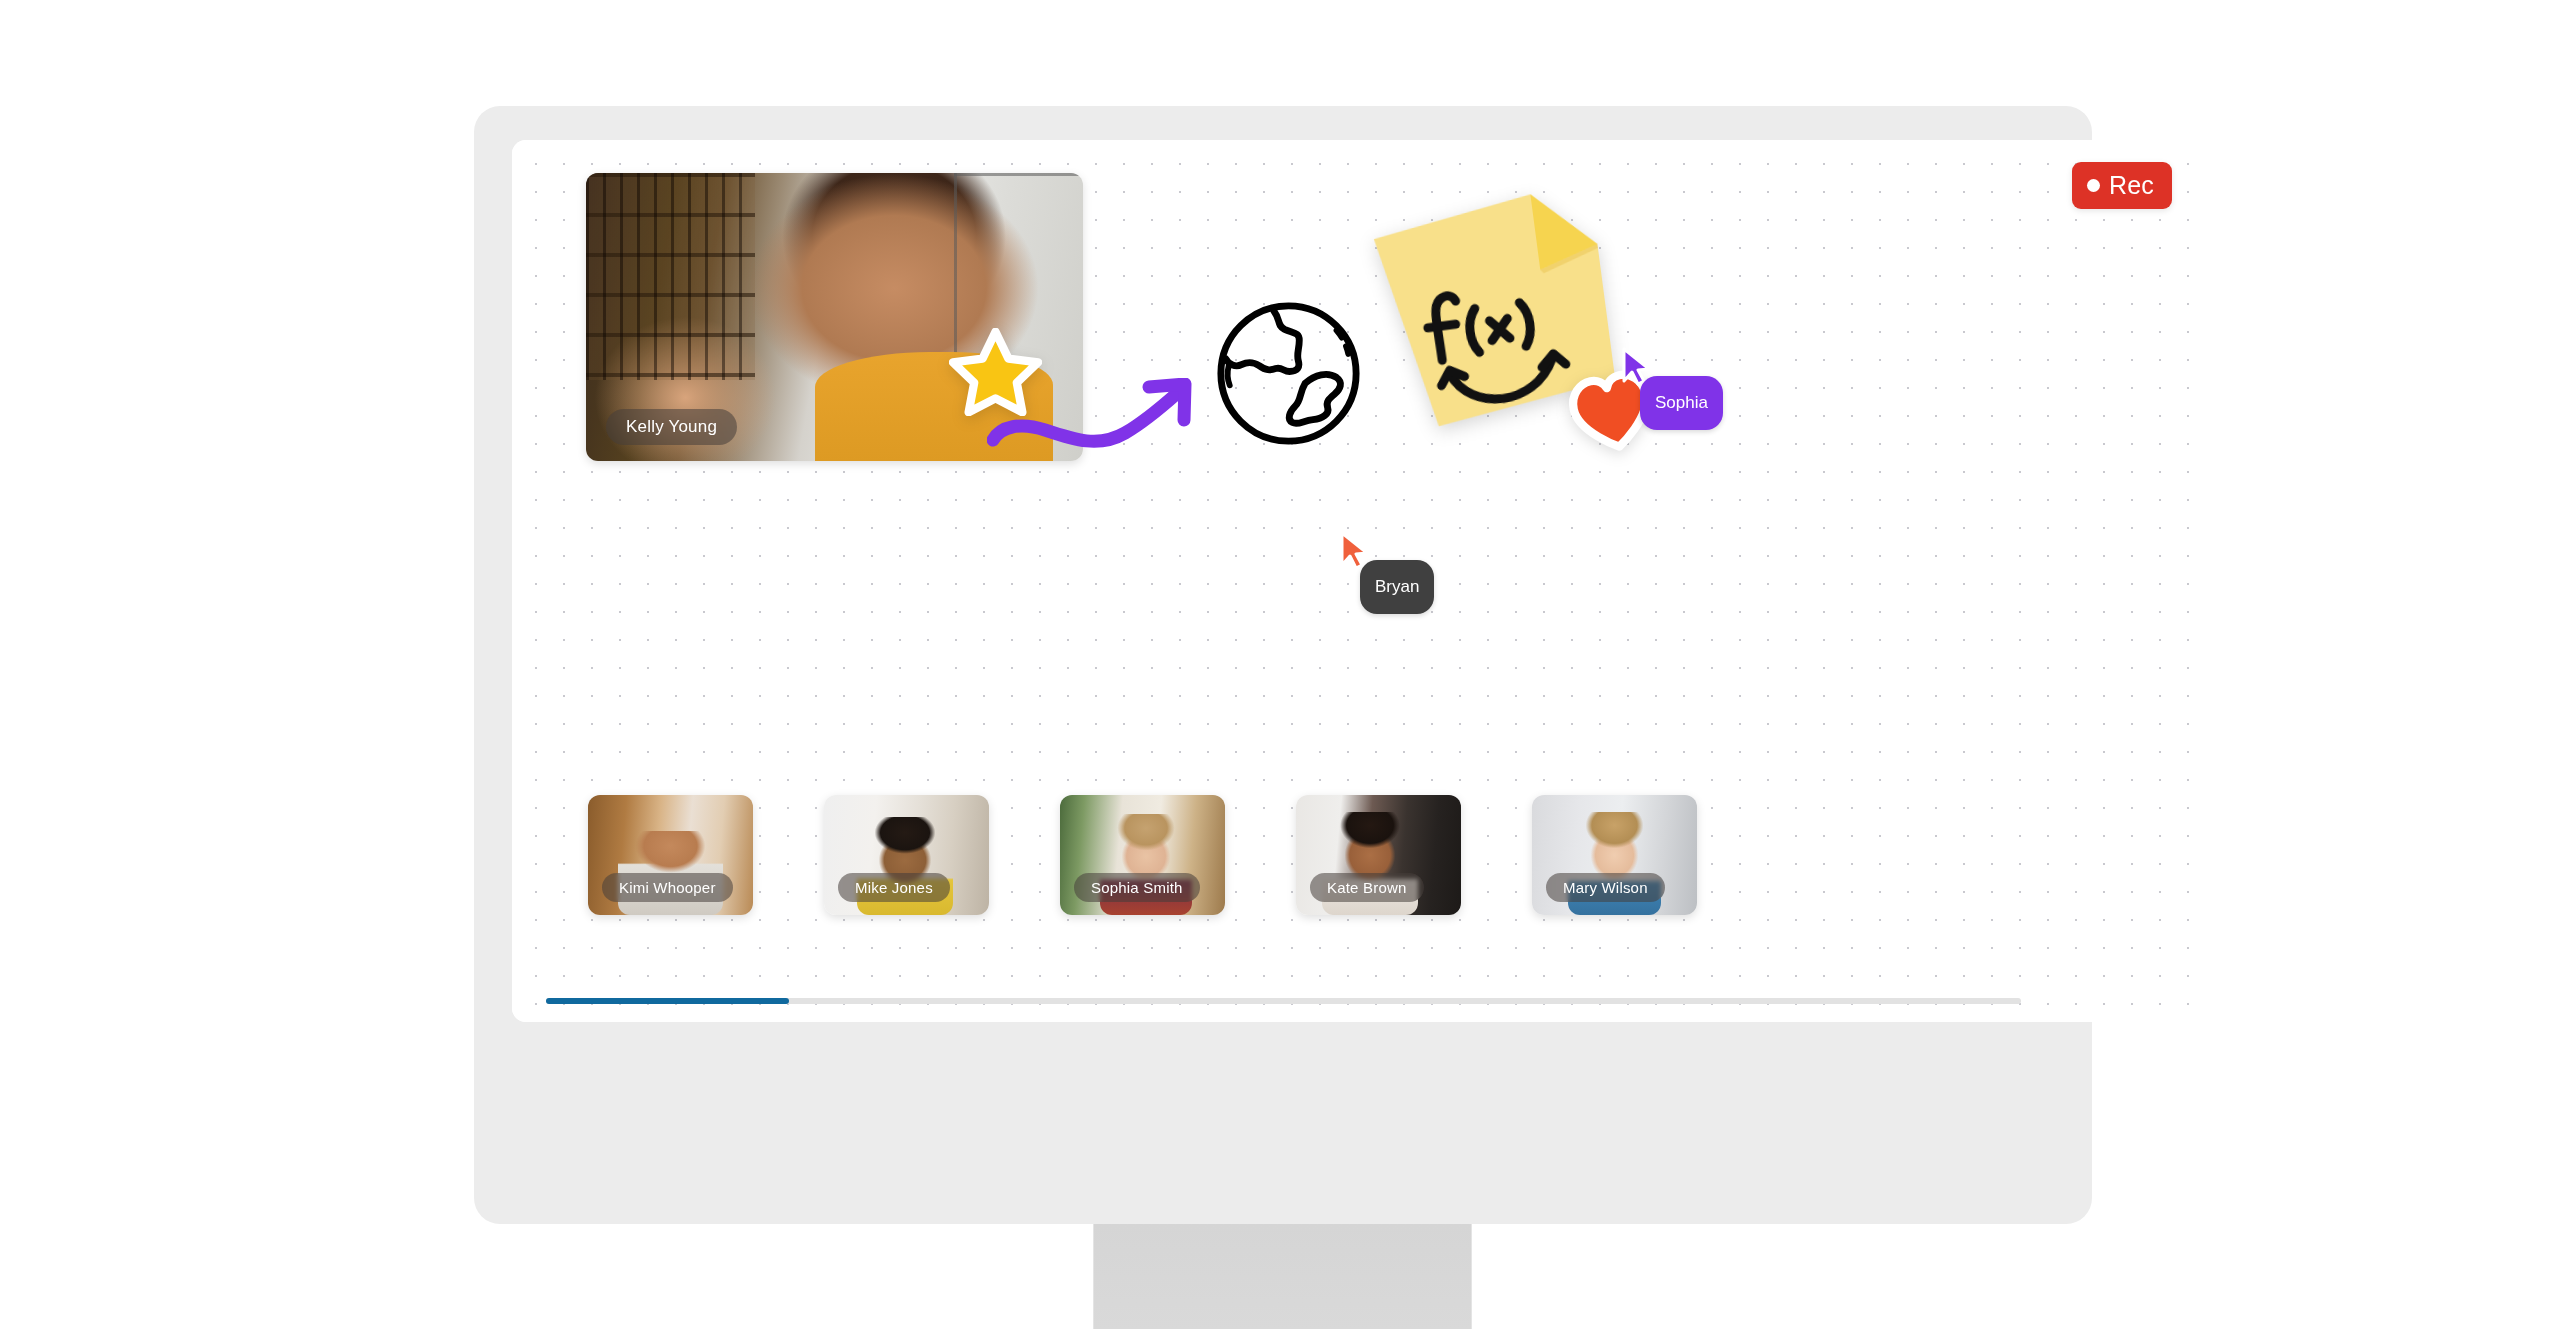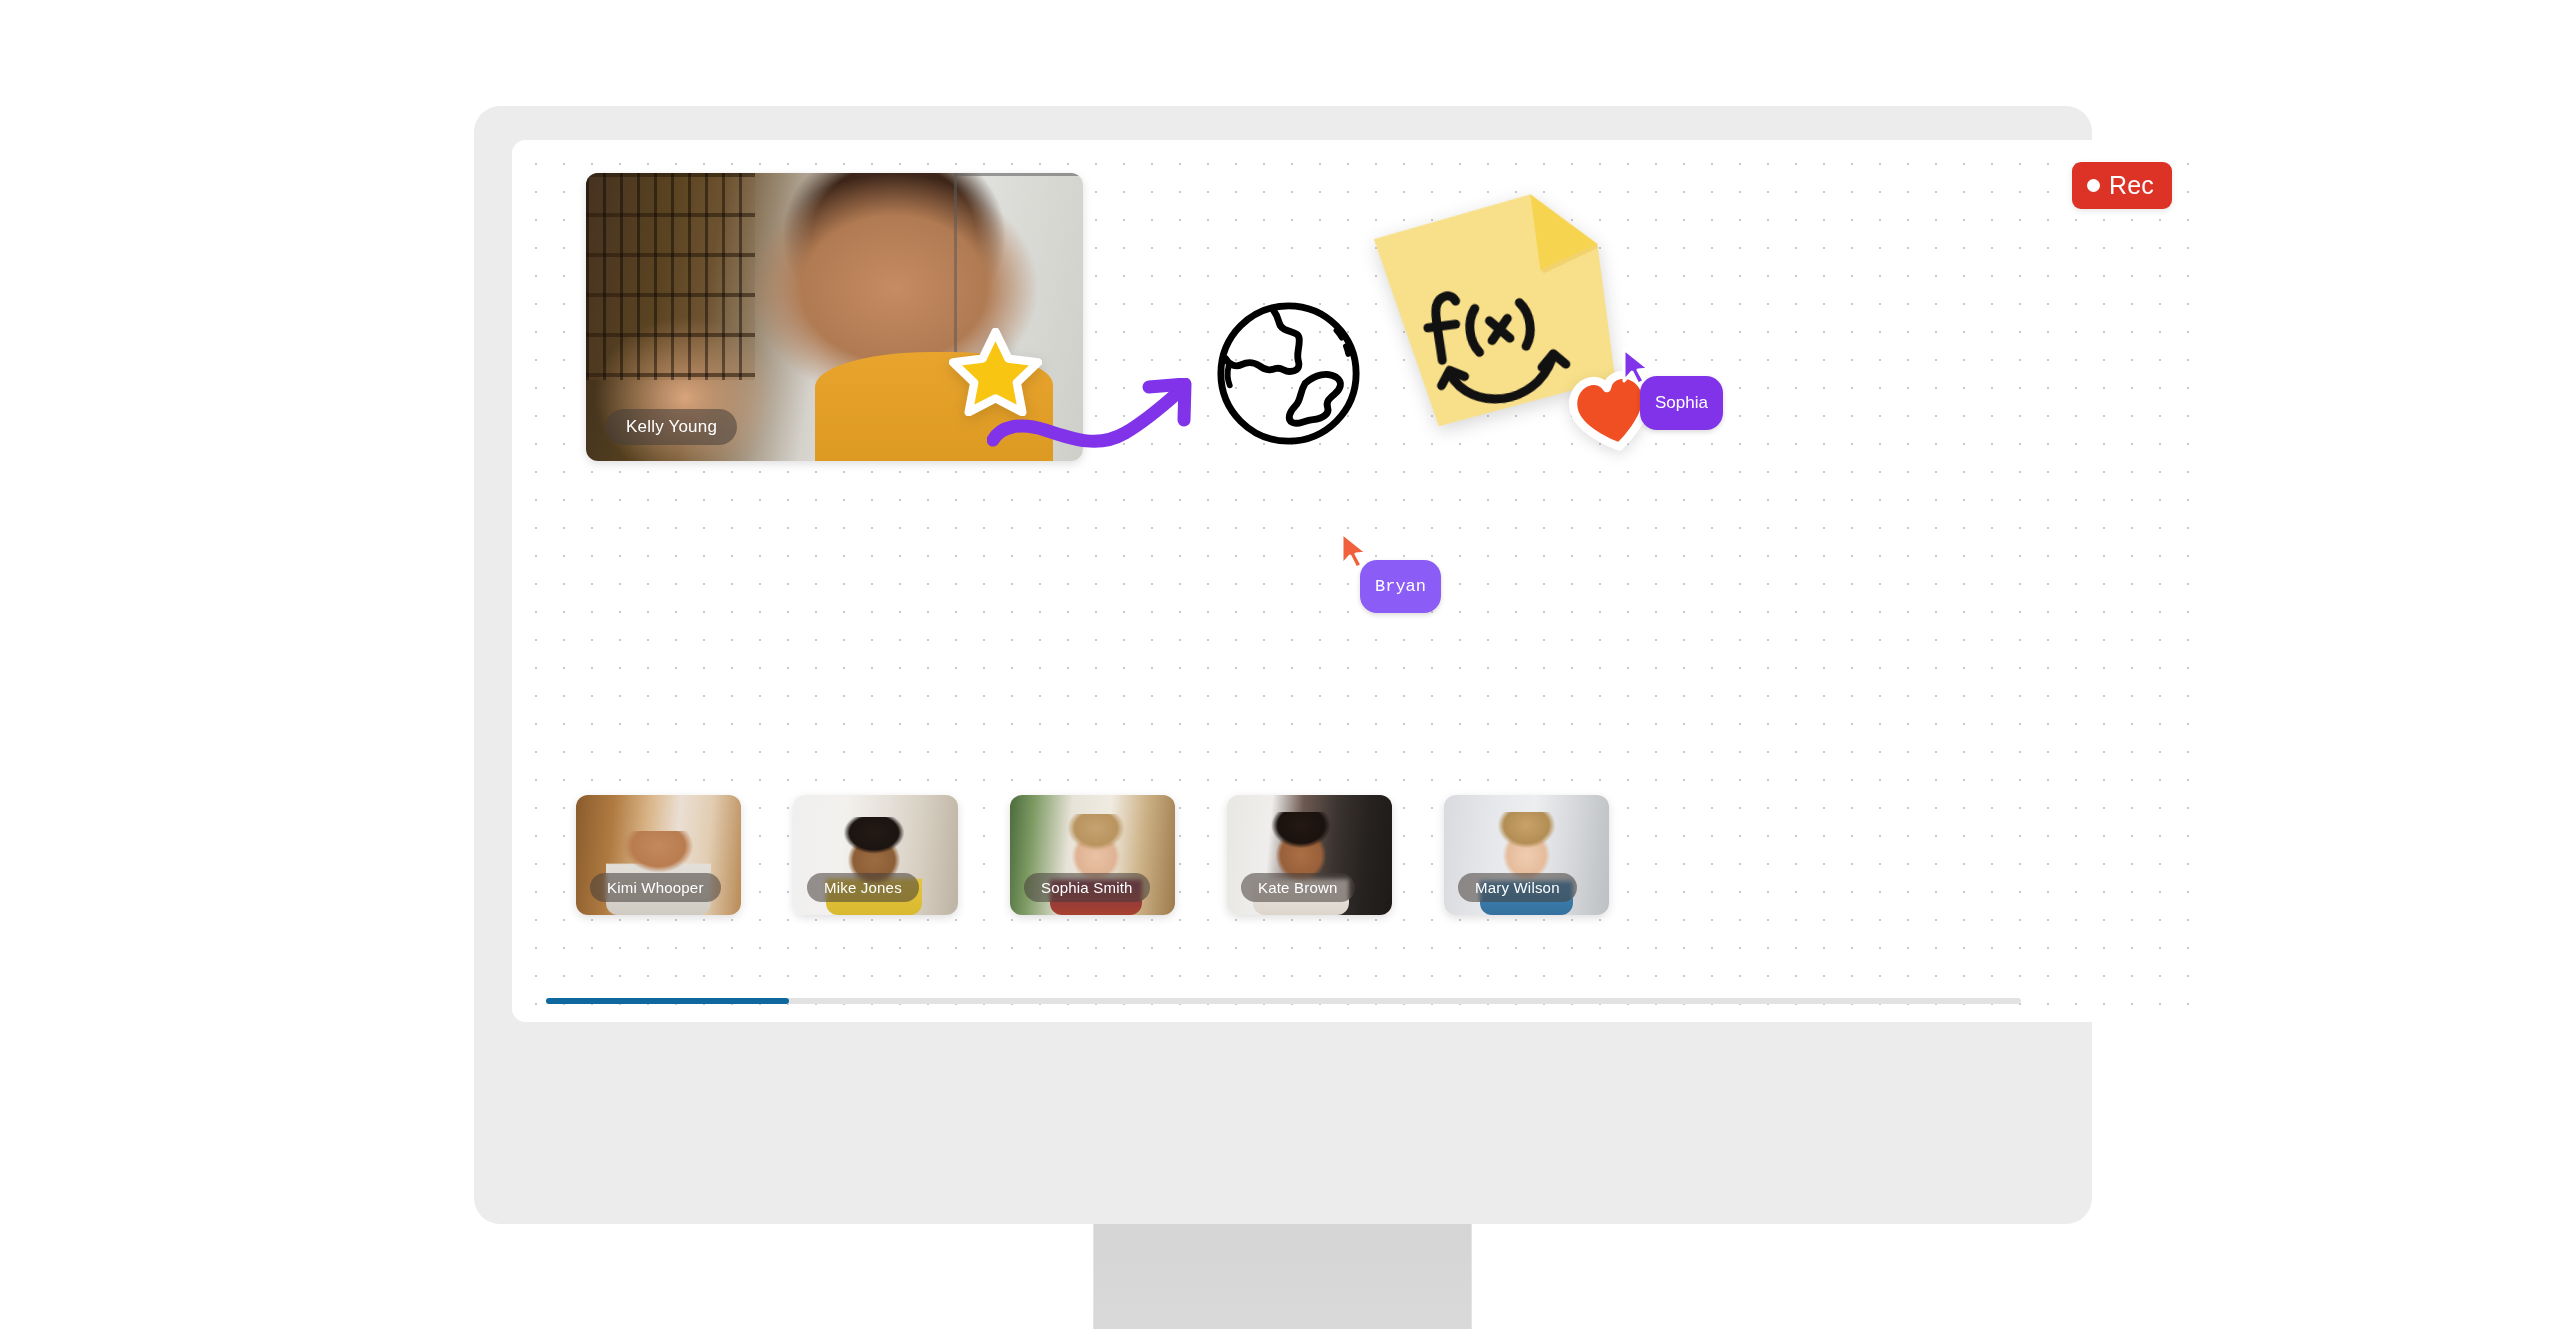--- a/index.html
+++ b/index.html
@@ -145,22 +145,22 @@
     font-weight: 400;
     letter-spacing: .2px;
     white-space: nowrap;
     backdrop-filter: blur(2px);
   }
   #main-tile .name-pill { font-size: 17px; padding: 8px 20px; left: 20px; bottom: 16px; }
 
   
   #thumb-strip {
     position: absolute;
-    left: 20px; top: 655px;
-    display: flex; gap: 8px;
+    left: 32px; top: 655px;
+    display: flex; gap: 27px;
   }
   #thumb-strip .video-tile {
     position: relative; left:auto; top:auto;
     width: 165px; height: 120px;
     flex: 0 0 auto;
   }
 
   
   #scrollbar {
     position: absolute;
@@ -303,21 +303,21 @@
       <svg viewBox="0 0 34 40" width="34" height="40">
         <path d="M4 3 L4 35 L12 26 L18 38 L24 35 L18 24 L29 23 Z" fill="#8033e8" stroke="#ffffff" stroke-width="3" stroke-linejoin="round"></path>
       </svg>
       <div class="cursor-label" style="background: rgb(128, 51, 232);">Sophia</div>
     </div>
 
     <div id="cursor-bryan" class="cursor-group">
       <svg viewBox="0 0 34 40" width="34" height="40">
         <path d="M4 3 L4 35 L12 26 L18 38 L24 35 L18 24 L29 23 Z" fill="#f0603c" stroke="#ffffff" stroke-width="3" stroke-linejoin="round"></path>
       </svg>
-      <div class="cursor-label" style="background: #8b5cf6; font-family: Liberation Mono, monospace;">Bryan</div>
+      <div class="cursor-label" style="background: #404040;">Bryan</div>
     </div>
 
     <div id="thumb-strip">
 
       <div class="video-tile">
         <div class="v-bg bg-kimi"></div>
         <div class="name-pill">Kimi Whooper</div>
       </div>
 
       <div class="video-tile">

